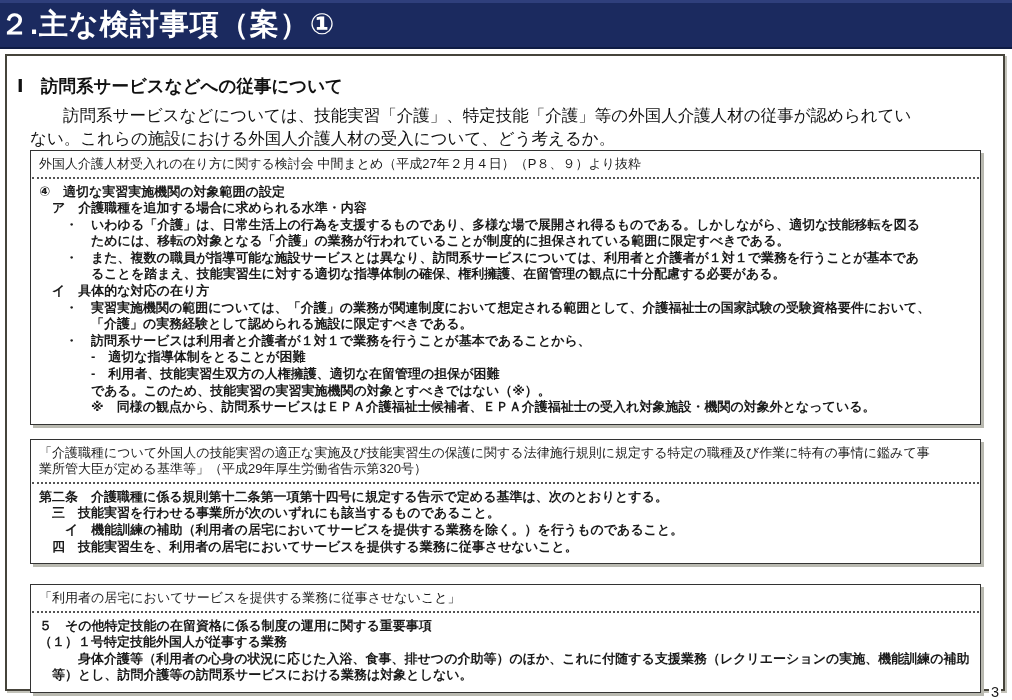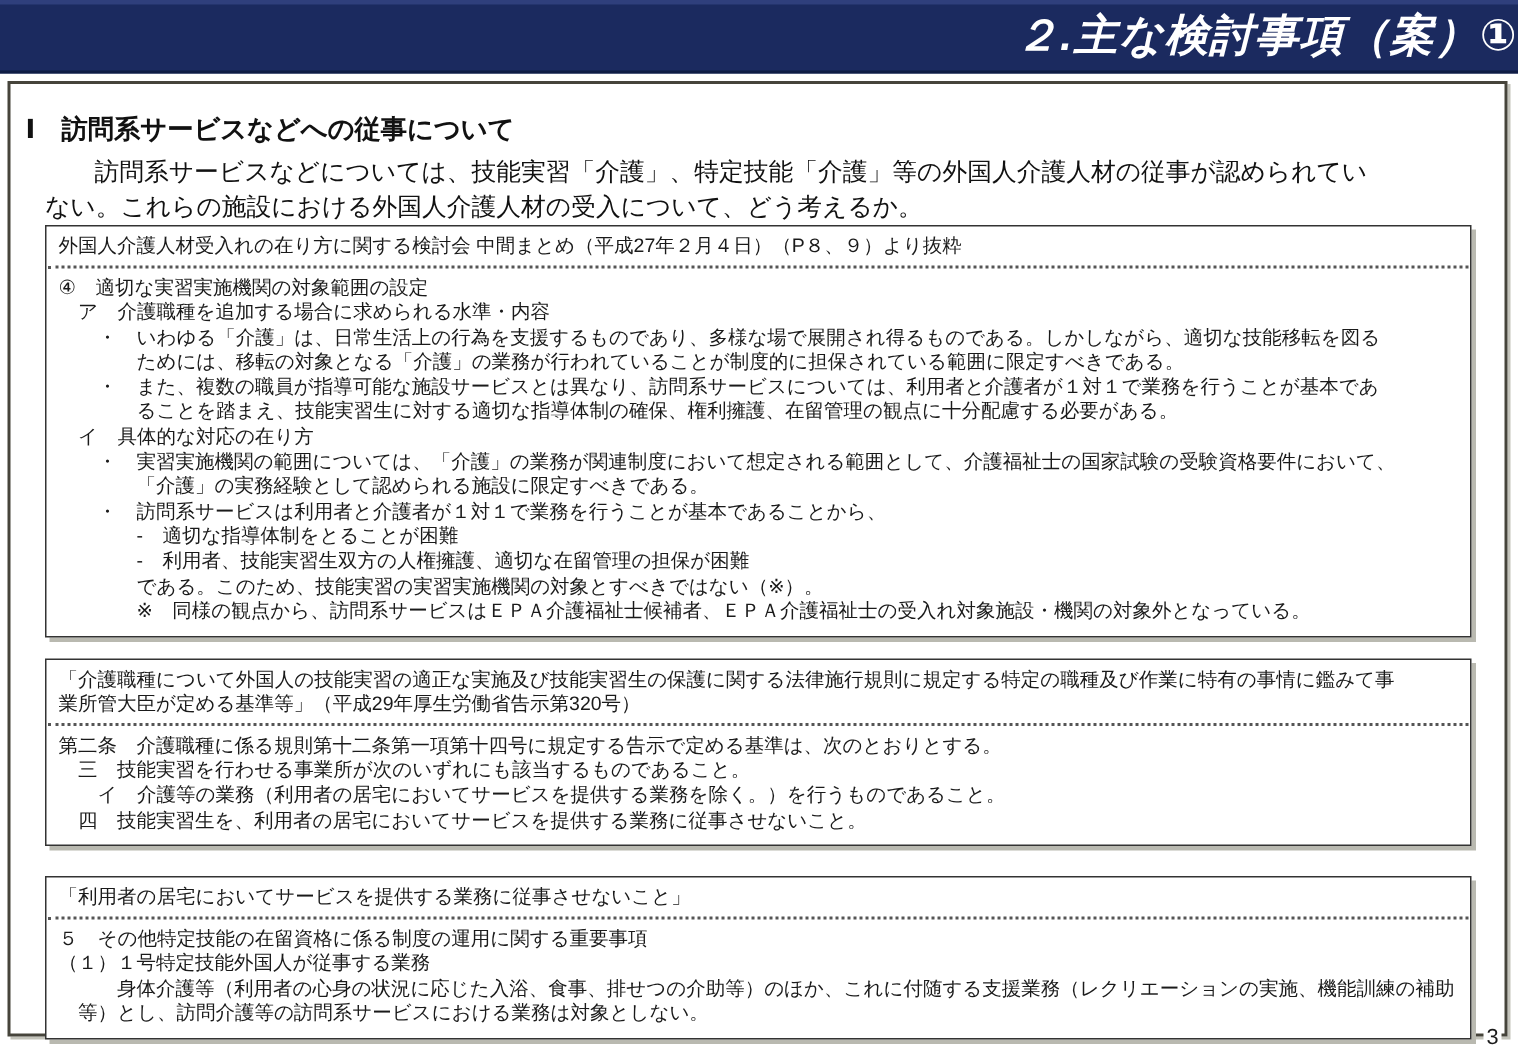--- a/index.html
+++ b/index.html
@@ -11,21 +11,21 @@
     color:#1a1a1a;
     overflow:hidden;
   }
   
   .title-bar{
     position:absolute;top:0;left:0;width:1012px;height:49px;
     box-sizing:border-box;
     background:var(--title-bar,#1b2a5f);
     border-top:3px solid #2f3f7c;
     border-bottom:2px solid #0f1c44;
-    display:flex;align-items:center;justify-content:flex-end;font-style:italic;
+    display:flex;align-items:center;justify-content:flex-start;
   }
   .title-text{
     color:#ffffff;font-size:29px;font-weight:bold;letter-spacing:1px;
     line-height:1;padding-bottom:2px;
   }
   
   .frame{
     position:absolute;left:5px;top:54px;right:7px;bottom:9px;
     box-sizing:border-box;
     border:2px solid #46443b;
@@ -60,20 +60,21 @@
     white-space:pre-wrap;
   }
   .box-divider{
     border-top:2px dotted #555555;
     height:0;margin:0 1px;
   }
   .box-body{
     font-size:13px;line-height:16.6px;
     padding:5px 8px 8px 8px;
     white-space:pre-wrap;
+    font-weight:bold;
   }
   .page-number{
     position:absolute;right:11px;bottom:0px;
     font-size:14.5px;color:#1a1a1a;line-height:1;
     background:#ffffff;padding:1px 2px;
   }
 </style>
 </head>
 <body>
 
@@ -108,21 +109,21 @@
 　　　　である。このため、技能実習の実習実施機関の対象とすべきではない（※）。
 　　　　※　同様の観点から、訪問系サービスはＥＰＡ介護福祉士候補者、ＥＰＡ介護福祉士の受入れ対象施設・機関の対象外となっている。</div>
     </section>
 
     <section class="xbox xbox-2">
       <div class="box-header">「介護職種について外国人の技能実習の適正な実施及び技能実習生の保護に関する法律施行規則に規定する特定の職種及び作業に特有の事情に鑑みて事
 業所管大臣が定める基準等」（平成29年厚生労働省告示第320号）</div>
       <div class="box-divider"></div>
       <div class="box-body">第二条　介護職種に係る規則第十二条第一項第十四号に規定する告示で定める基準は、次のとおりとする。
 　三　技能実習を行わせる事業所が次のいずれにも該当するものであること。
-　　イ　介護等の業務（利用者の居宅においてサービスを提供する業務を除く。）を行うものであること。
+　　イ　機能訓練の補助（利用者の居宅においてサービスを提供する業務を除く。）を行うものであること。
 　四　技能実習生を、利用者の居宅においてサービスを提供する業務に従事させないこと。</div>
     </section>
 
     <section class="xbox xbox-3">
       <div class="box-header">「利用者の居宅においてサービスを提供する業務に従事させないこと」</div>
       <div class="box-divider"></div>
       <div class="box-body">５　その他特定技能の在留資格に係る制度の運用に関する重要事項
 （１）１号特定技能外国人が従事する業務
 　　　身体介護等（利用者の心身の状況に応じた入浴、食事、排せつの介助等）のほか、これに付随する支援業務（レクリエーションの実施、機能訓練の補助
 　等）とし、訪問介護等の訪問系サービスにおける業務は対象としない。</div>

